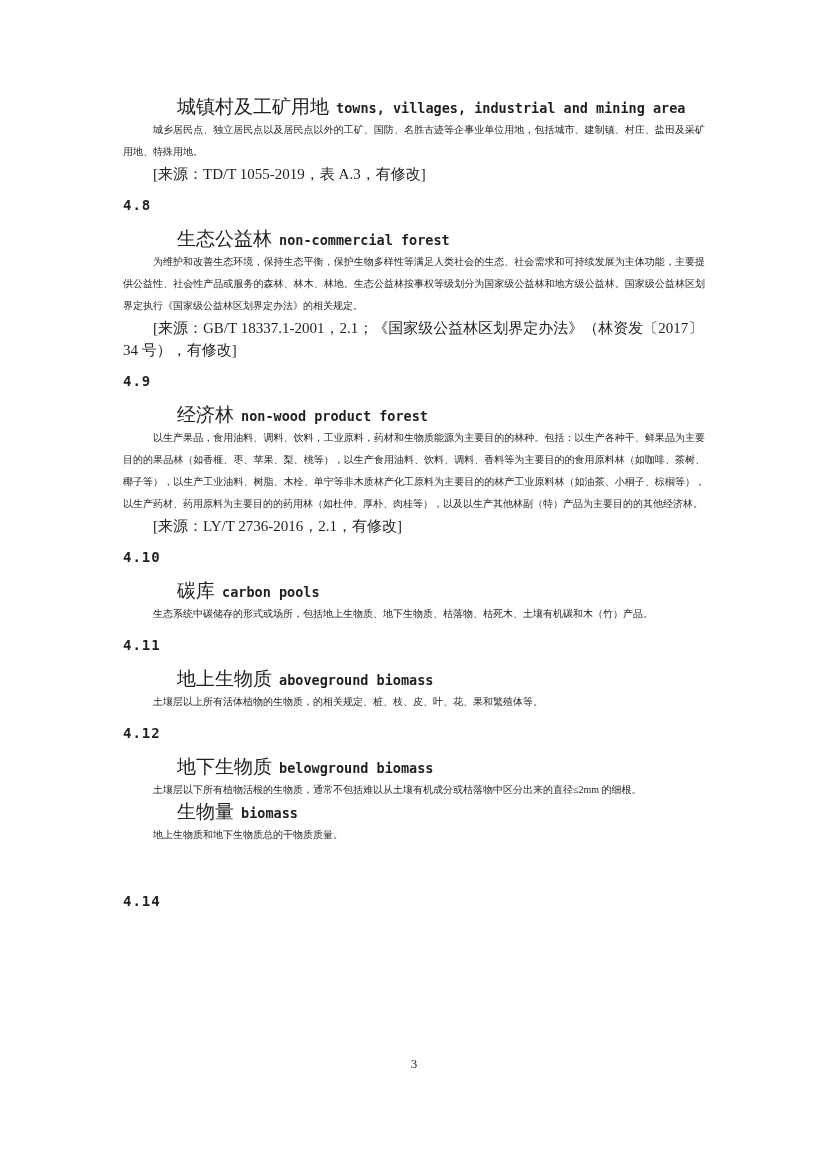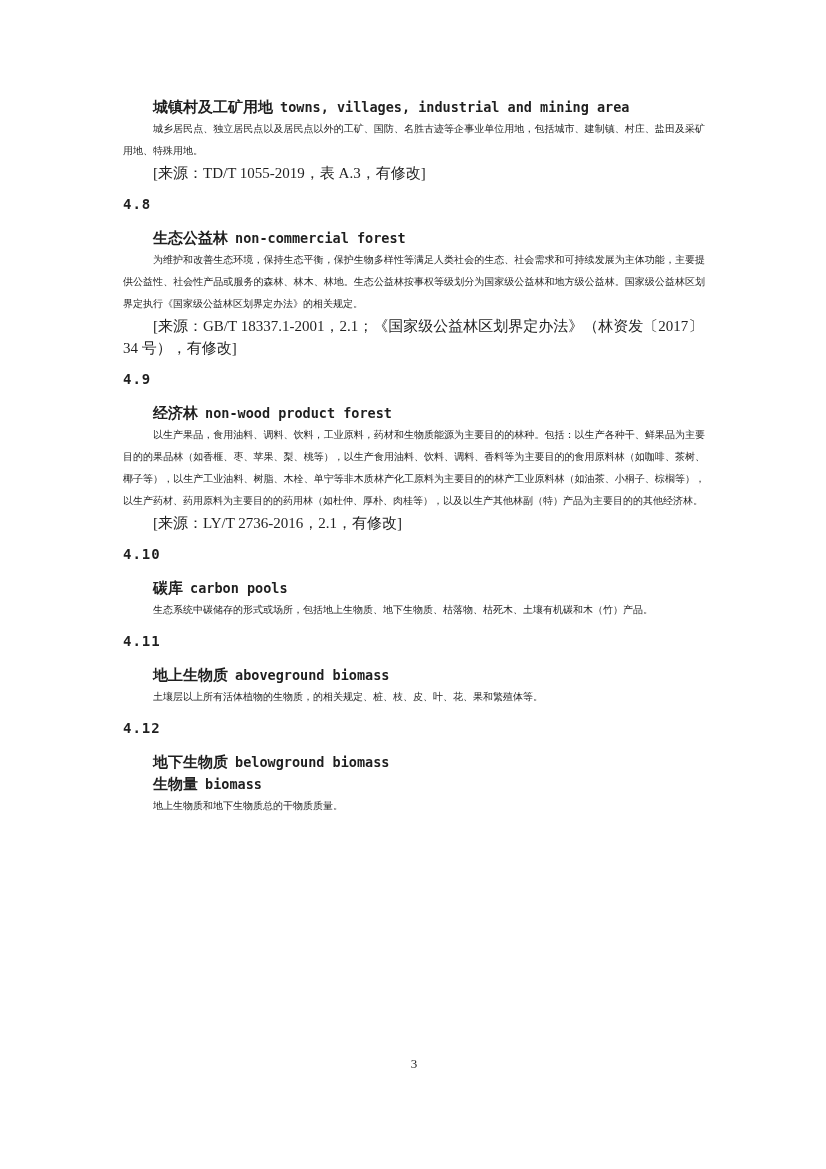--- a/index.html
+++ b/index.html
@@ -24,22 +24,23 @@
     margin: 9px 0 12px 0;
   }
   .term-line {
     margin: 0;
     line-height: 22px;
     text-indent: 30px;
     white-space: nowrap;
   }
   .term-cn {
     font-family: "Liberation Sans", "DejaVu Sans", sans-serif;
-    font-weight: 700;
-    font-size: 15px;
+    font-weight: 400;
+    font-size: 19px;
+    margin-left: 24px;
   }
   .term-en {
     font-family: "DejaVu Sans Mono", "Liberation Mono", monospace;
     font-weight: 700;
     font-size: 13.5px;
     margin-left: 7px;
   }
   .para {
     margin: 0;
     font-size: 10px;
@@ -93,22 +94,27 @@
   </section>
       <section class="term-block">
     <div class="section-number">4.11</div>
     <p class="term-line"><span class="term-cn">地上生物质</span><span class="term-en">aboveground biomass</span></p>
     <p class="para">土壤层以上所有活体植物的生物质，的相关规定、桩、枝、皮、叶、花、果和繁殖体等。</p>
 
   </section>
       <section class="term-block">
     <div class="section-number">4.12</div>
     <p class="term-line"><span class="term-cn">地下生物质</span><span class="term-en">belowground biomass</span></p>
+    <p class="para">土壤层以下所有植物活根的生物质，通常不包括难以从土壤有机成分或枯落物中区分出来的直径≤2mm 的细根。</p>
 
   </section>
       <section class="term-block">
     <p class="term-line"><span class="term-cn">生物量</span><span class="term-en">biomass</span></p>
     <p class="para">地上生物质和地下生物质总的干物质质量。</p>
 
   </section>
+      <section class="term-block last">
+    <div class="section-number">4.14</div>
+
+  </section>
     </main>
   <div class="page-number">3</div>
 </div>
 
 </body></html>

